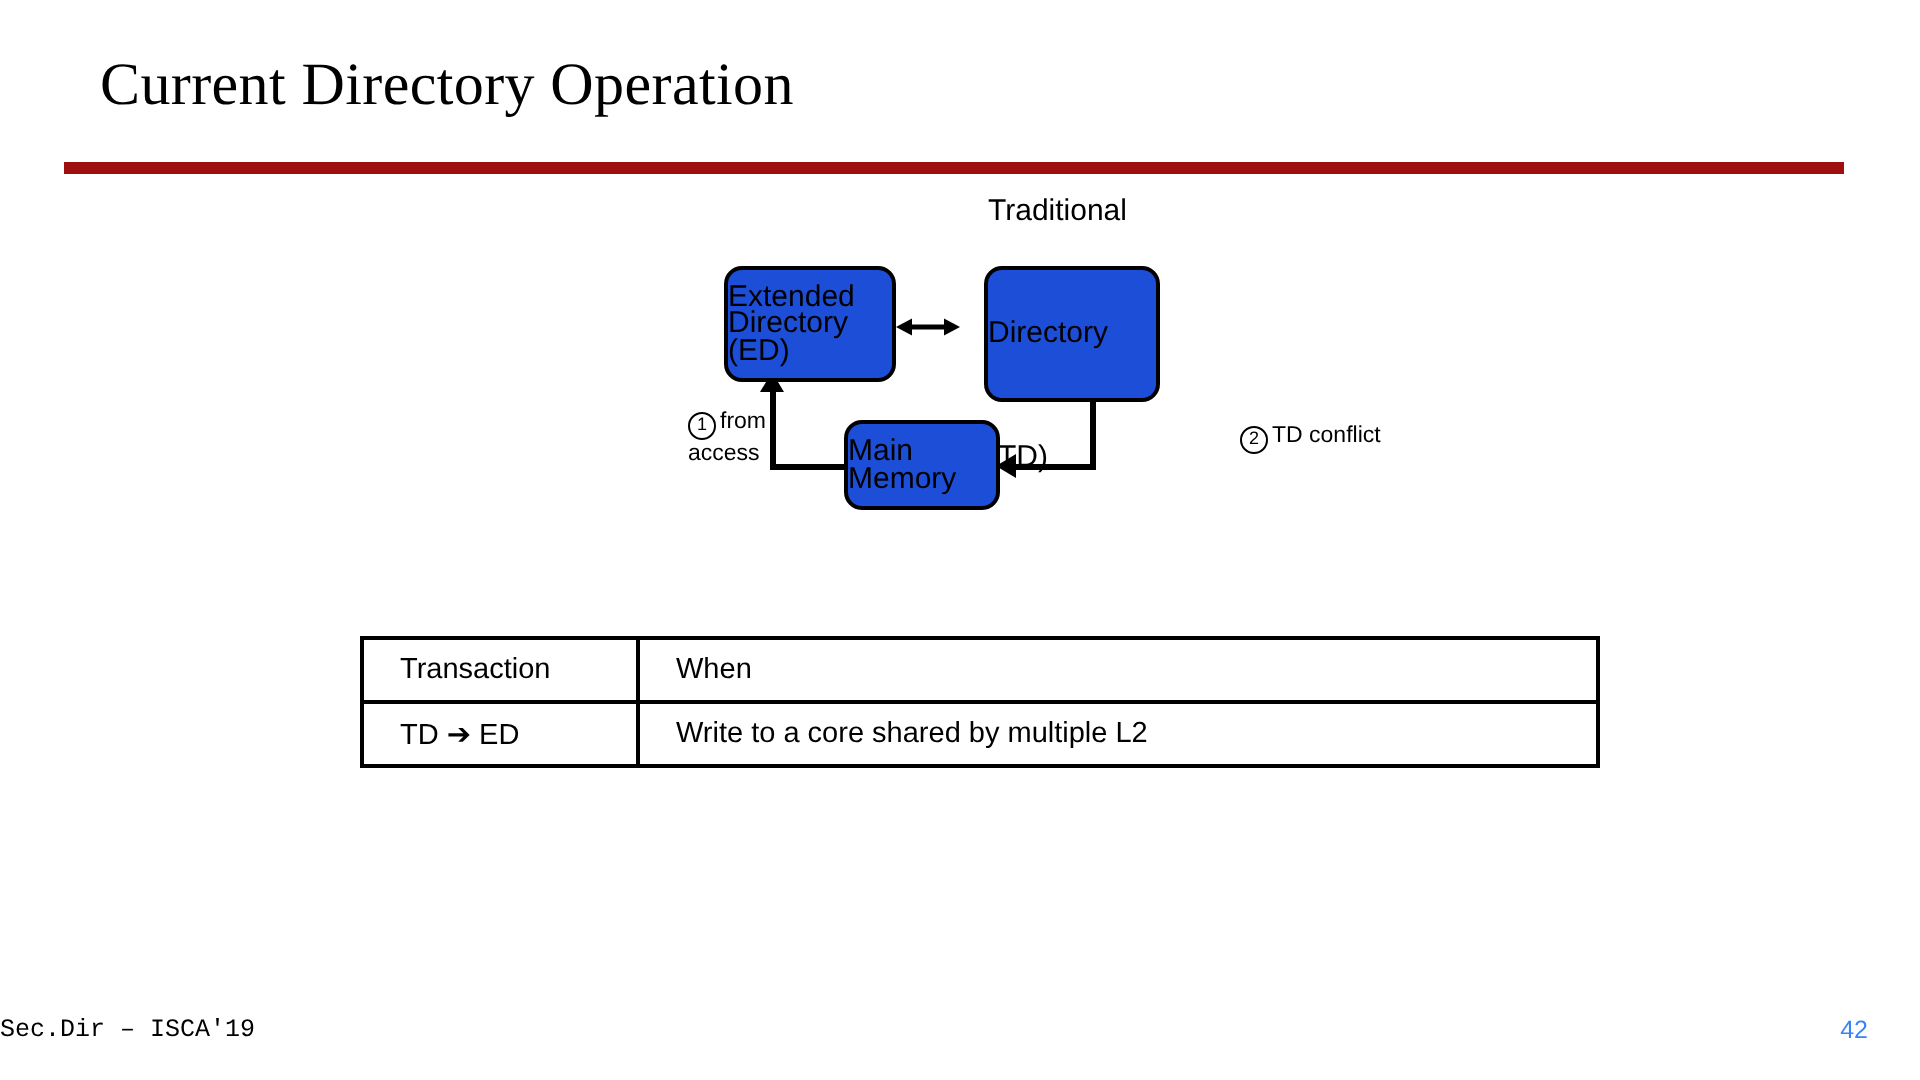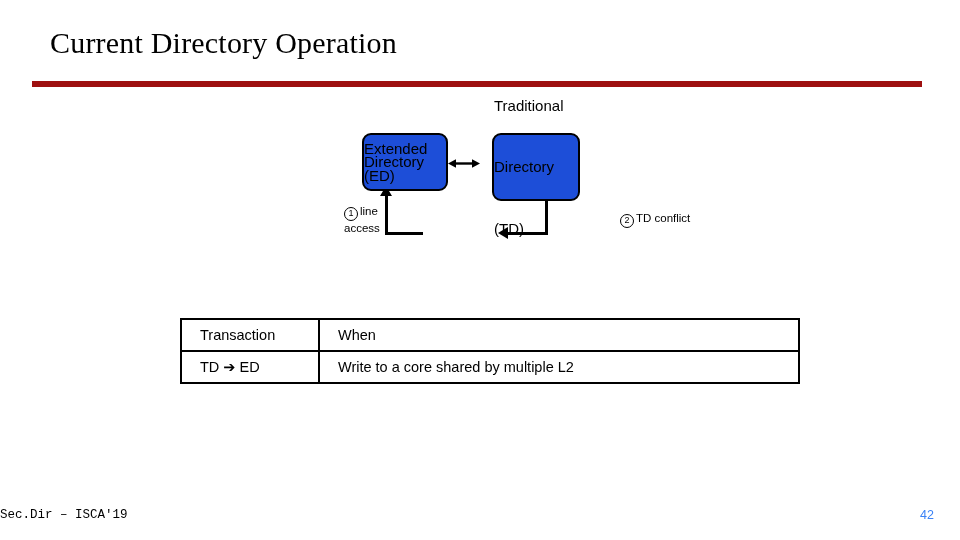--- a/index.html
+++ b/index.html
@@ -188,23 +188,27 @@
     <span>Directory</span>
     <span>(ED)</span>
   </div>
 
   <div class="box" id="box-td">
     <span>Traditional</span>
     <span>Directory</span>
     <span>(TD)</span>
   </div>
 
+  <div class="box" id="box-mm">
+    <span>Main</span>
+    <span>Memory</span>
+  </div>
 
   <div class="fig-label" id="lbl-core">
-    <span class="circnum">1</span><span>line</span><br>
+    <span class="circnum">1</span><span>from</span><br>
     <span>access</span>
   </div>
 
   <div class="fig-label" id="lbl-conflict">
     <span class="circnum">2</span><span>TD conflict</span>
   </div>
 
 </div>
 
 <table id="txn-table">

